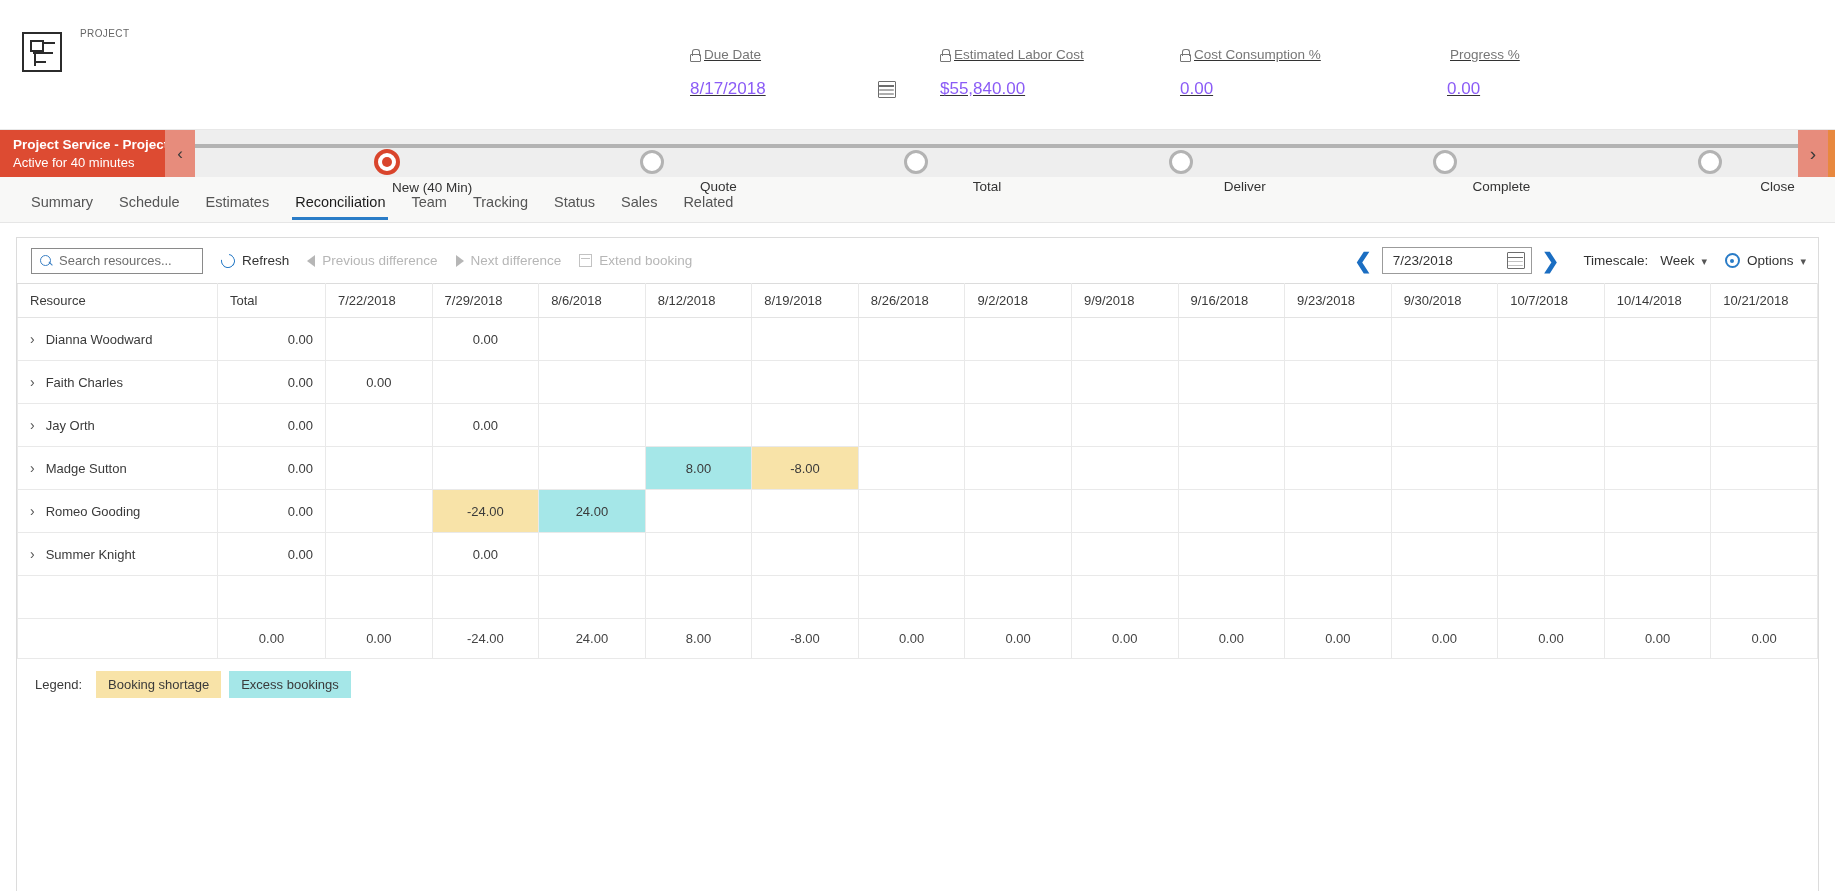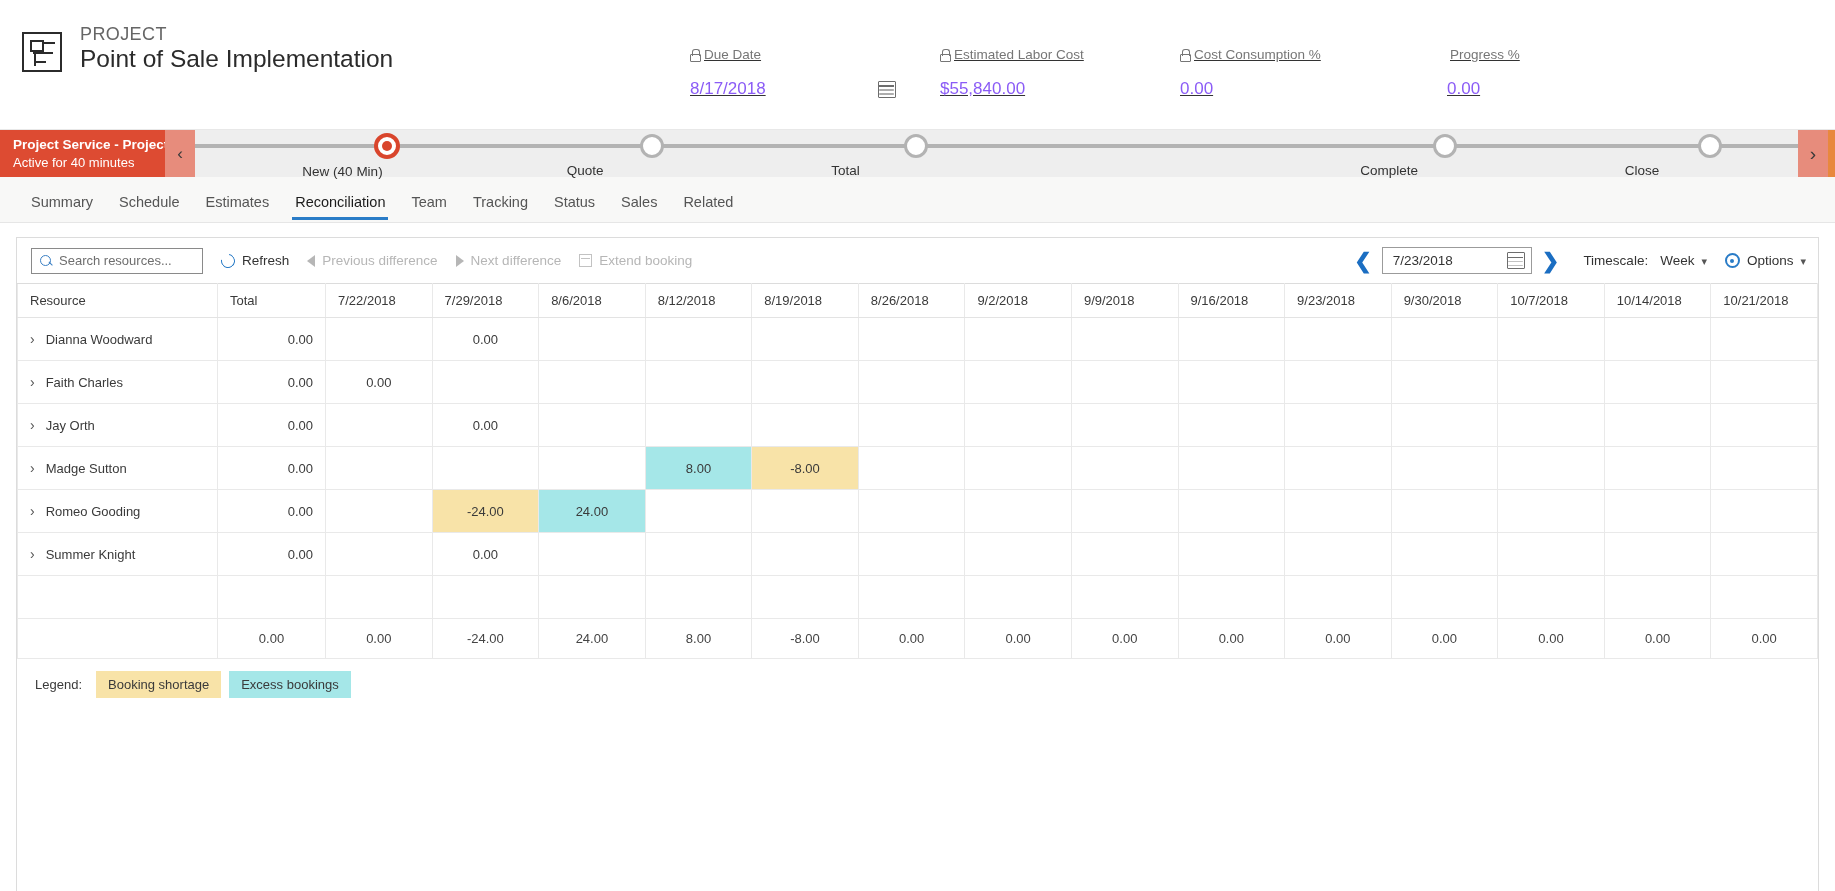--- a/index.html
+++ b/index.html
@@ -36,21 +36,21 @@
     content:""; position:absolute; right:5px; top:8px; width:13px; height:2px;
     background:#2b2b2b;
     box-shadow: -2px 10px 0 0 #2b2b2b, -9px 10px 0 0 #2b2b2b;
   }
   .proj-icon i {
     position:absolute; left:10px; top:20px; width:2px; height:12px; background:#2b2b2b;
   }
   .proj-icon i::after{
     content:""; position:absolute; left:2px; top:7px; width:10px; height:2px; background:#2b2b2b;
   }
-  .hdr-eyebrow { font-size: 18px; color: #666; letter-spacing: .4px; line-height: 16px; }
+  .hdr-eyebrow { font-size: 10px; color: #666; letter-spacing: .4px; line-height: 16px; }
   .hdr-title { font-size: 24.5px; color: #2b2b2b; line-height: 34px; font-weight: 400; white-space: nowrap; }
 
   .hdr-metrics { display: flex; flex: 1; padding-top: 46px; text-decoration: underline; }
   .metric { flex: none; text-align: left; }
   .metric-label { font-size: 13.5px; color: #767676; line-height: 18px; white-space: nowrap; }
   .metric-value { font-size: 17px; color: #8b5cf6; line-height: 22px; margin-top: 14px; white-space: nowrap; }
   .lock-icon { display:inline-block; width:9px; height:11px; position:relative; vertical-align:-1px; margin-right:5px; }
   .lock-icon::before {
     content:""; position:absolute; left:1.5px; top:0; width:6px; height:6px;
     border:1.3px solid #767676; border-bottom:none; border-radius:3px 3px 0 0;
@@ -80,21 +80,21 @@
     width: 165px; background: #dd4b32; color: #fff; padding: 6px 0 0 13px; flex: none;
   }
   .bpf-label .t1 { font-size: 13.5px; font-weight: bold; line-height: 18px; white-space: nowrap; }
   .bpf-label .t2 { font-size: 13px; line-height: 17px; }
   .bpf-collapse {
     width: 30px; background: #e78c7c; color: #3a3a3a; flex: none;
     display:flex; align-items:center; justify-content:center; font-size: 17px;
   }
   .bpf-stages { flex: 1; position: relative; }
   .bpf-line { position:absolute; left:0; right:0; top:14px; height:4px; background:#b3b3b3; }
-  .stage { position:absolute; top:0; transform: translateX(-50%); text-align:left; width: 170px; }
+  .stage { position:absolute; top:16px; transform: translateX(-50%); text-align:right; width: 170px; }
   .stage .circ {
     width: 24px; height: 24px; border-radius: 50%;
     border: 3px solid #b3b3b3; background: #ffffff; margin: 4px auto 0;
   }
   .stage.active .circ {
     width: 26px; height: 26px; border: 4px solid #d9452c; background: #fff;
     position: relative; margin-top: 3px;
   }
   .stage.active .circ::after {
     content:""; position:absolute; left:50%; top:50%; transform:translate(-50%,-50%);
@@ -205,21 +205,20 @@
 
 <div class="app">
 
   <div class="header">
     <div class="hdr-left">
       <div class="proj-icon">
           <i></i>
         </div>
       <div>
         <div class="hdr-eyebrow">PROJECT</div>
-        <div class="hdr-title">Point of Sale Implementation</div>
       </div>
     </div>
     <div class="hdr-metrics">
       <div class="metric m-due">
         <div class="metric-label"><span class="lock-icon"></span><span>Due Date</span></div>
         <div class="metric-value">
           <span>8/17/2018</span>
           <span class="cal-icon"></span>
         </div>
       </div>
@@ -250,20 +249,24 @@
         <div class="circ"></div>
         <div class="lbl">New  (40 Min)</div>
       </div>
       <div class="stage" style="left:28.5%">
         <div class="circ"></div>
         <div class="lbl">Quote</div>
       </div>
       <div class="stage" style="left:45%">
         <div class="circ"></div>
         <div class="lbl">Total</div>
+      </div>
+      <div class="stage" style="left:61.5%">
+        <div class="circ"></div>
+        <div class="lbl">Deliver</div>
       </div>
       <div class="stage" style="left:78%">
         <div class="circ"></div>
         <div class="lbl">Complete</div>
       </div>
       <div class="stage" style="left:94.5%">
         <div class="circ"></div>
         <div class="lbl">Close</div>
       </div>
     </div>

